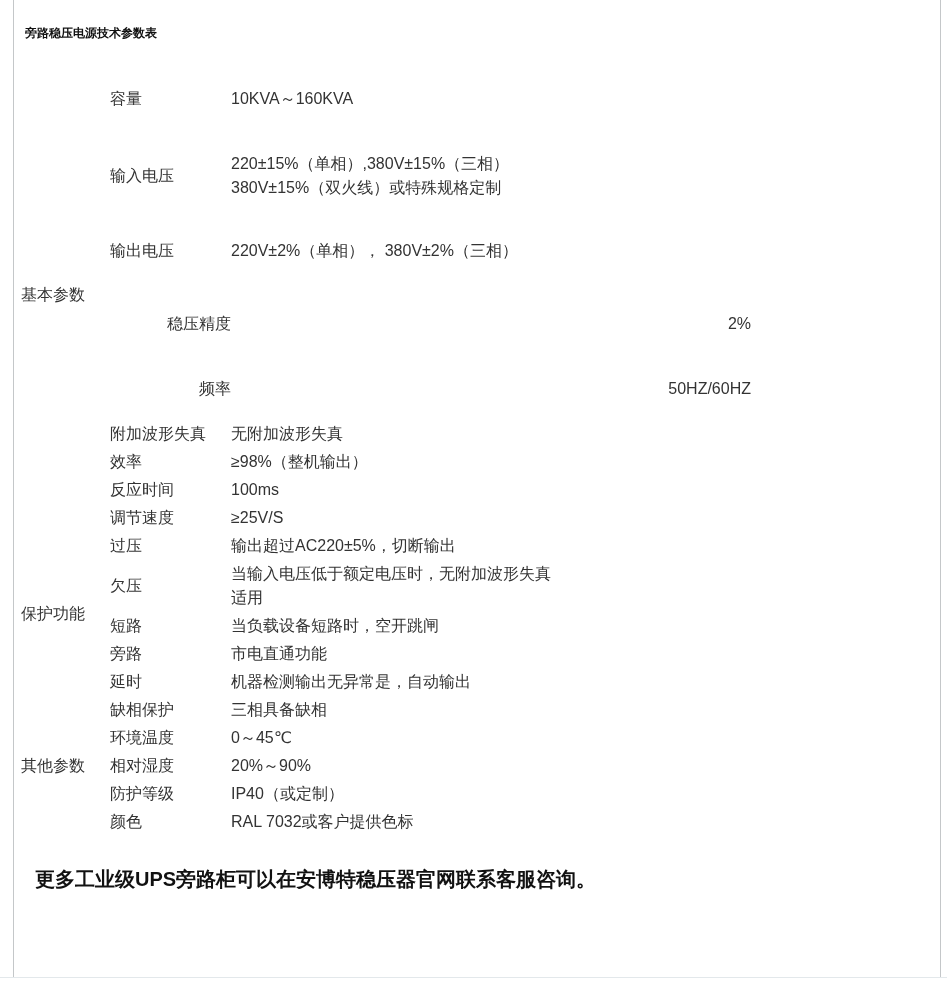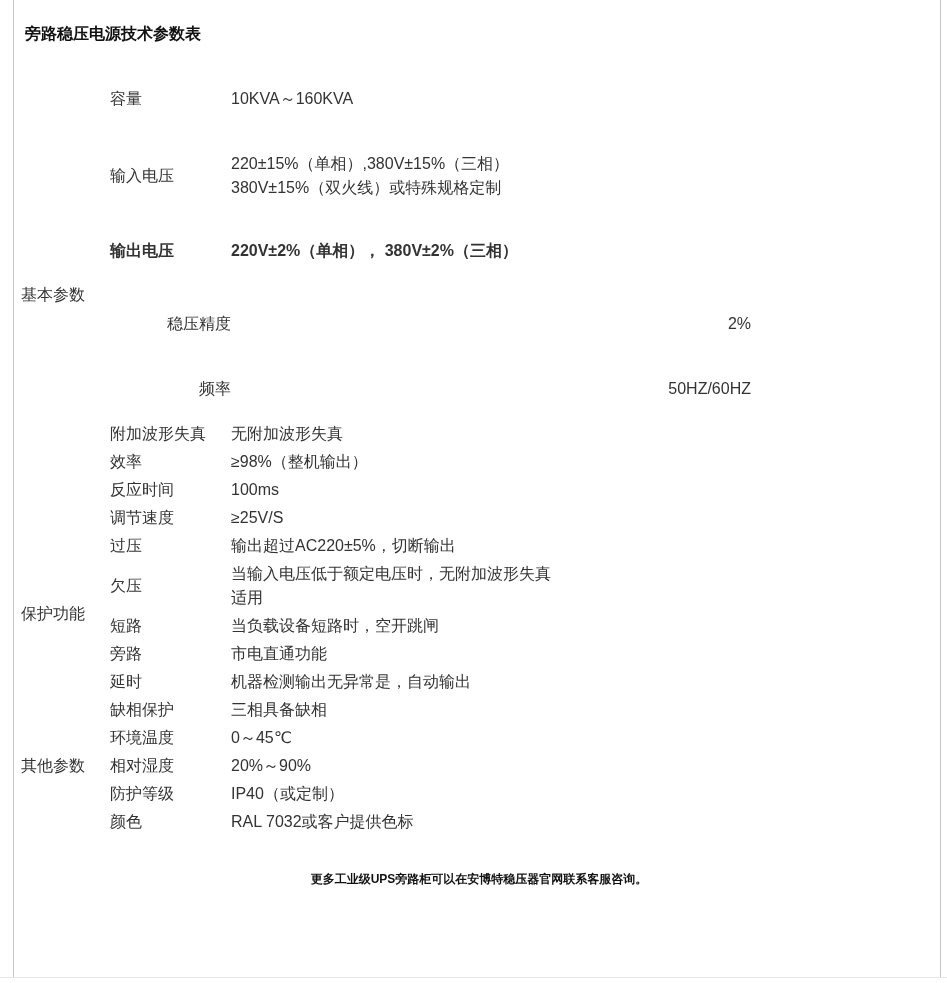--- a/index.html
+++ b/index.html
@@ -15,54 +15,53 @@
     position: absolute;
     left: 13px; top: 0;
     width: 928px; height: 978px;
     border-left: 1px solid #c4c7c9;
     border-right: 1px solid #c4c7c9;
     background: #ffffff;
     overflow: hidden;
   }
   .page-title {
     margin: 24px 0 0 11px;
-    font-size: 16px;
+    font-size: 12px;
     font-weight: bold;
     color: #111111;
     line-height: 19px;
   }
   table.spec {
     border-collapse: collapse;
     table-layout: fixed;
     width: 730px;
     margin: 15px 0 0 7px;
   }
   table.spec td {
     padding: 0;
     font-size: 16px;
     vertical-align: middle;
     line-height: 24px;
   }
   td.gcell { width: 89px; }
   td.lcell { width: 121px; margin-left: 8px; }
   td.vcell { white-space: pre-line; }
   tr.h82 { height: 82px; }
-  tr.h78 { height: 78px; font-weight: bold; }
+  tr.h78 { height: 78px; }
   tr.h72 { height: 72px; }
   tr.h68 { height: 68px; text-align: right; }
   tr.h62 { height: 62px; text-align: right; }
   tr.h52 { height: 52px; font-family: Liberation Serif, serif; }
   tr.h28 { height: 28px; }
   .page-footer {
-    margin: 34px 0 0 4px;
-    font-size: 12px;
+    margin: 34px 0 0 21px;
+    font-size: 20px;
     font-weight: bold;
     color: #111111;
     line-height: 19px;
-    text-align: center;
   }
   .bottom-line {
     position: absolute;
     left: 0; top: 977px;
     width: 947px; height: 1px;
     background: #e3e8eb;
   }
 </style>
 </head>
 <body>

